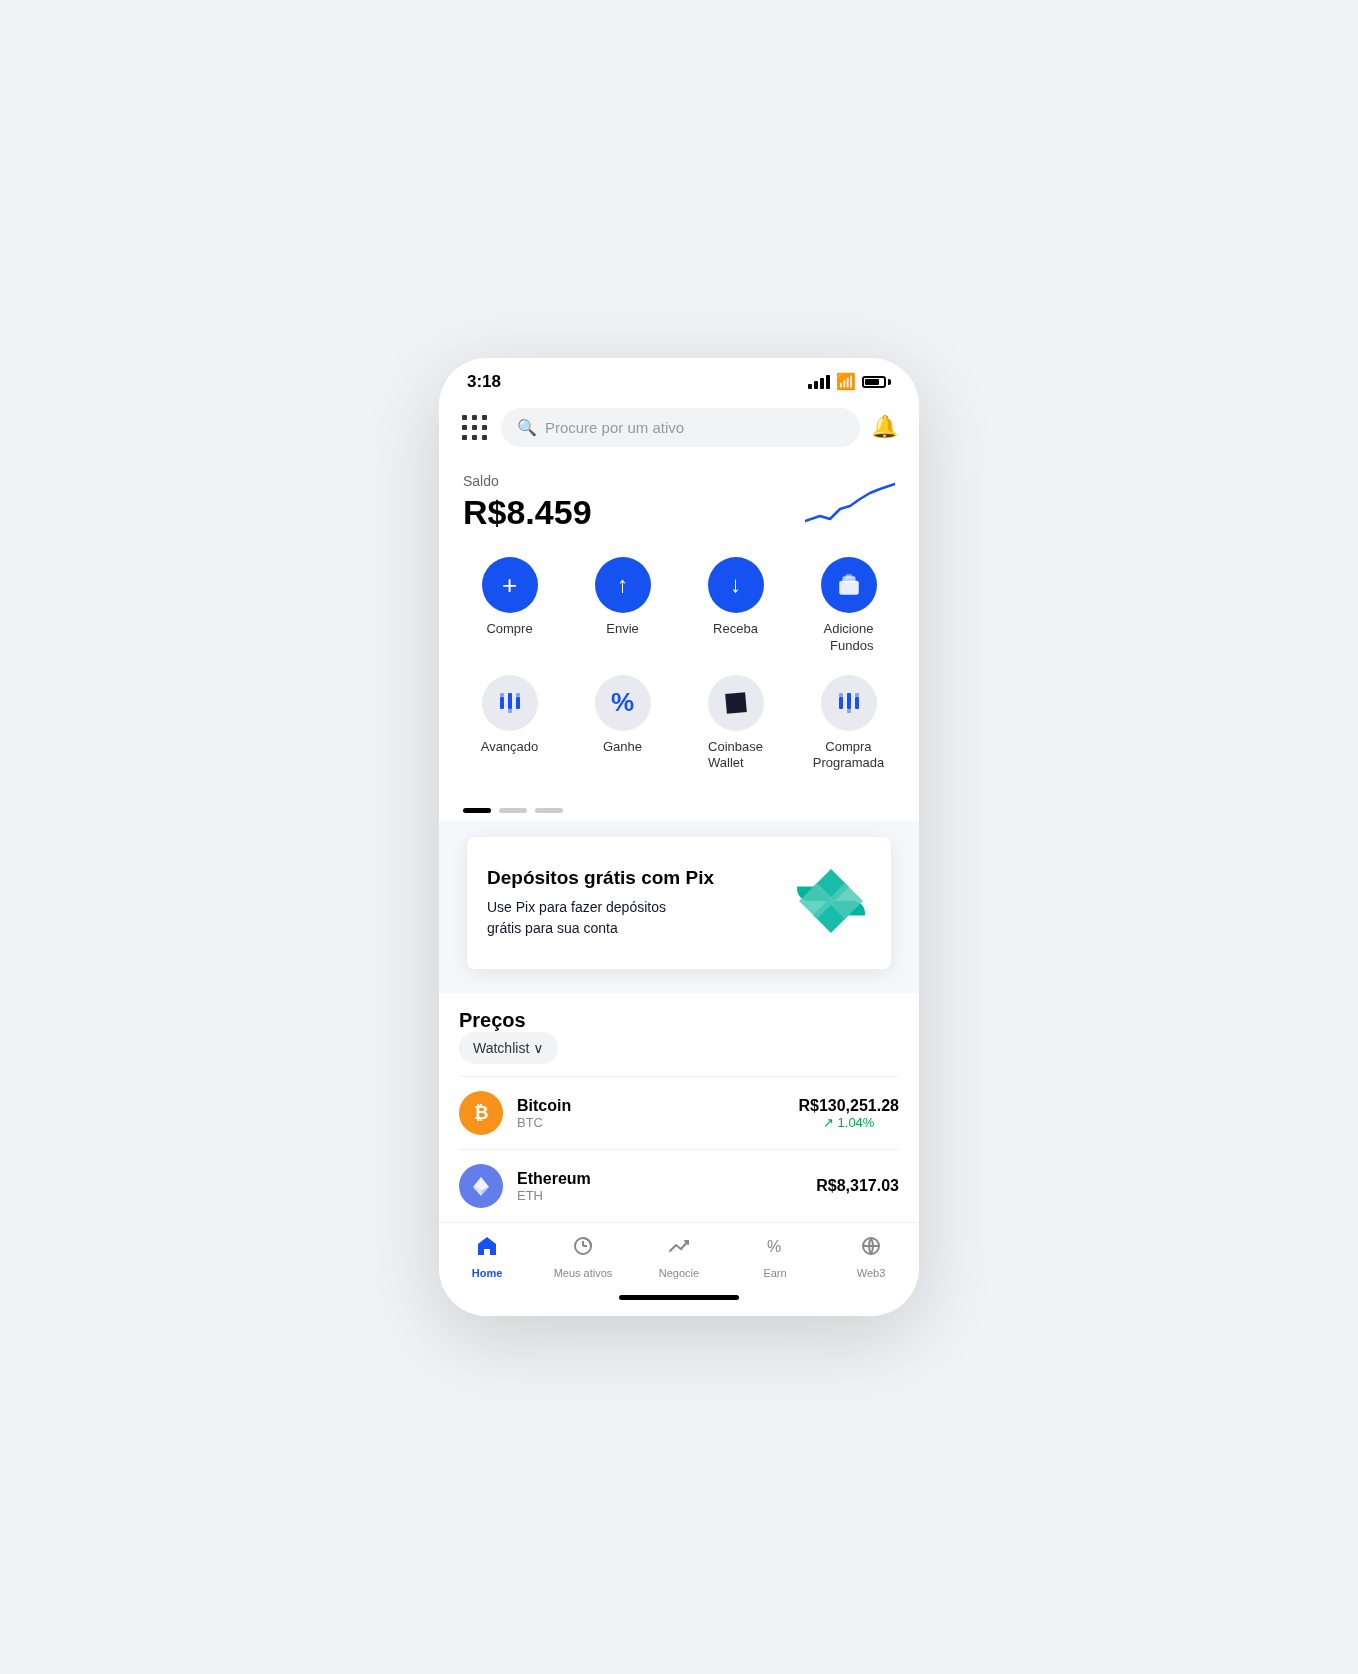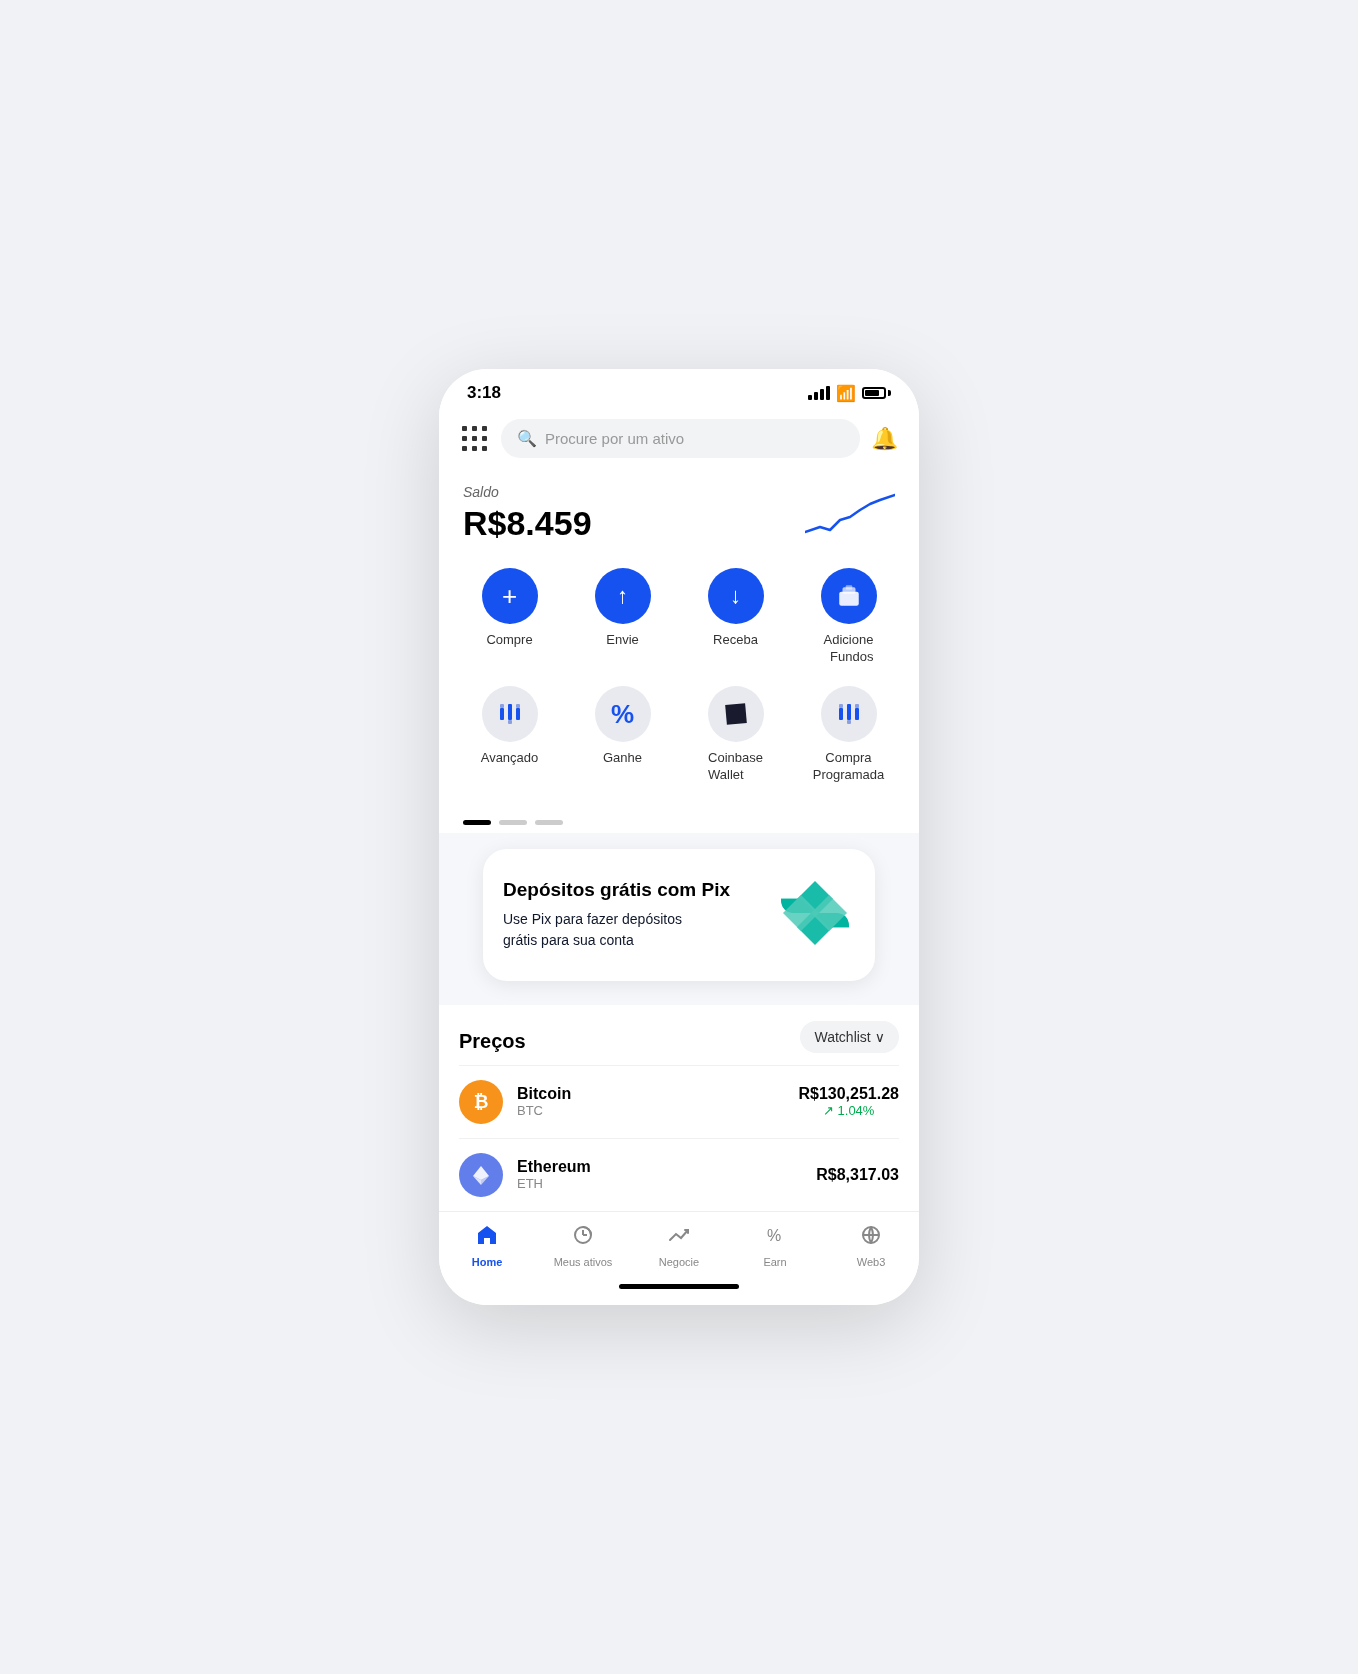--- a/index.html
+++ b/index.html
@@ -94,21 +94,20 @@
       background: #fff;
       display: flex;
       justify-content: space-between;
       align-items: flex-start;
     }
     .balance-label {
       font-size: 14px;
       color: #666;
       font-weight: 500;
       margin-bottom: 4px;
-      font-style: italic;
     }
     .balance-amount {
       font-size: 34px;
       font-weight: 700;
       color: #000;
     }
     .chart-mini {
       margin-top: 8px;
     }
     
@@ -160,23 +159,23 @@
       width: 28px;
       height: 5px;
       border-radius: 3px;
       background: #000;
     }
     .dot.inactive {
       background: #ccc;
     }
     
     .promo-card {
-      margin: 0 28px 16px;
-      background: #fff;
-      border-radius: 24px;
+      margin: 0 12px 16px;
+      background: #fff;
+      border-radius: 8px;
       box-shadow: 0 4px 20px rgba(0,0,0,0.08);
       padding: 24px 20px;
       display: flex;
       justify-content: space-between;
       align-items: center;
     }
     .promo-text h3 {
       font-size: 19px;
       font-weight: 700;
       color: #000;
@@ -189,22 +188,23 @@
       max-width: 200px;
     }
     
     .prices-section {
       background: #fff;
       padding: 0 20px;
     }
     .prices-header {
       display: flex;
       justify-content: space-between;
-      align-items: flex-end;
+      align-items: flex-start;
       padding: 16px 0 12px;
+      flex-direction: column;
     }
     .prices-title {
       font-size: 20px;
       font-weight: 700;
       color: #000;
     }
     .watchlist-btn {
       background: #f1f3f5;
       border: none;
       border-radius: 20px;

